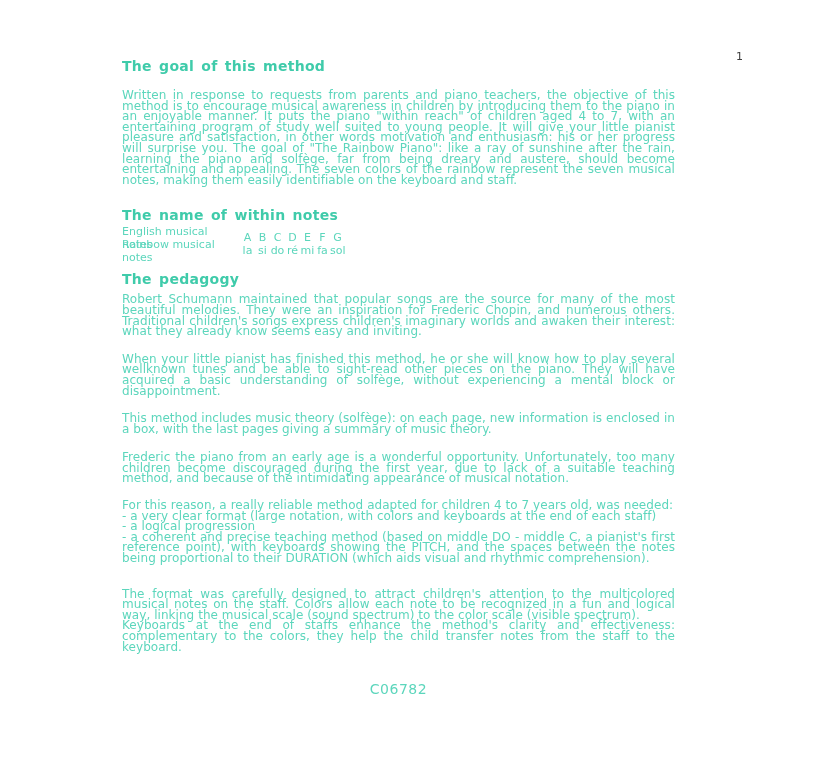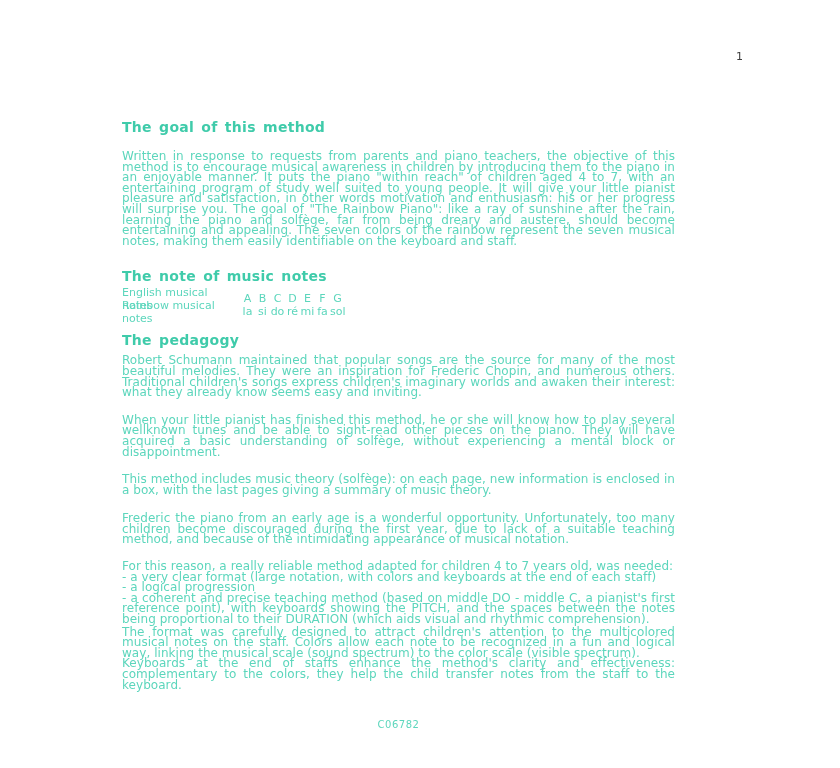--- a/index.html
+++ b/index.html
@@ -23,21 +23,21 @@
   .page-number {
     position: absolute;
     left: 736px; top: 50px;
     font-size: 11px;
     color: var(--page_number);
   }
   .content {
     position: absolute;
     left: 122px; top: 0;
     width: 553px;
-    padding-top: 120px;
+    padding-top: 59px;
   }
   h1 {
     font-size: 14px;
     font-weight: bold;
     line-height: 15px;
     color: var(--heading);
     word-spacing: 2px;
     letter-spacing: 0.3px;
   }
   .content p {
@@ -51,53 +51,53 @@
   .h-goal      { margin-top: 0; }
   .p-goal      { margin-top: 16px; }
   .h-notes     { margin-top: 23px; }
   .notes-table { margin-top: 8px; }
   .h-pedagogy  { margin-top: 15px; }
   .p-ped-0 { margin-top: 7px; }
   .p-ped-1 { margin-top: 17px; }
   .p-ped-2 { margin-top: 17px; }
   .p-ped-3 { margin-top: 18px; }
   .p-ped-4 { margin-top: 16px; }
-  .p-ped-5 { margin-top: 2px; }
+  .p-ped-5 { margin-top: 25px; }
   .p-ped-6 { }
   .notes-table {
     display: grid;
     grid-template-columns: 118px repeat(7, 15px);
     grid-auto-rows: 13px;
     font-size: 11px;
     color: var(--body_text);
     align-items: center;
   }
   .notes-table .note-label { grid-column: 1; }
   .notes-table .note-cell  { text-align: center; }
   .footer-code {
     margin-top: 29px;
     text-align: center;
-    font-size: 10px;
+    font-size: 14px;
     letter-spacing: 0.5px;
     color: var(--body_text);
   }
 </style>
 </head>
 <body>
 
 <div class="page">
 
   <div class="page-number">1</div>
 
   <div class="content">
 
     <h1 class="h-goal">The goal of this method</h1>
     <p class="p-goal">Written in response to requests from parents and piano teachers, the objective of this method is to encourage musical awareness in children by introducing them to the piano in an enjoyable manner. It puts the piano "within reach" of children aged 4 to 7, with an entertaining program of study well suited to young people. It will give your little pianist pleasure and satisfaction, in other words motivation and enthusiasm: his or her progress will surprise you. The goal of "The Rainbow Piano": like a ray of sunshine after the rain, learning the piano and solfège, far from being dreary and austere, should become entertaining and appealing. The seven colors of the rainbow represent the seven musical notes, making them easily identifiable on the keyboard and staff.</p>
 
-    <h1 class="h-notes">The note of music notes</h1>
+    <h1 class="h-notes">The name of within notes</h1>
 
     <div class="notes-table">
       <span class="note-label">English musical notes</span>
       <span class="note-cell">A</span>
       <span class="note-cell">B</span>
       <span class="note-cell">C</span>
       <span class="note-cell">D</span>
       <span class="note-cell">E</span>
       <span class="note-cell">F</span>
       <span class="note-cell">G</span>

